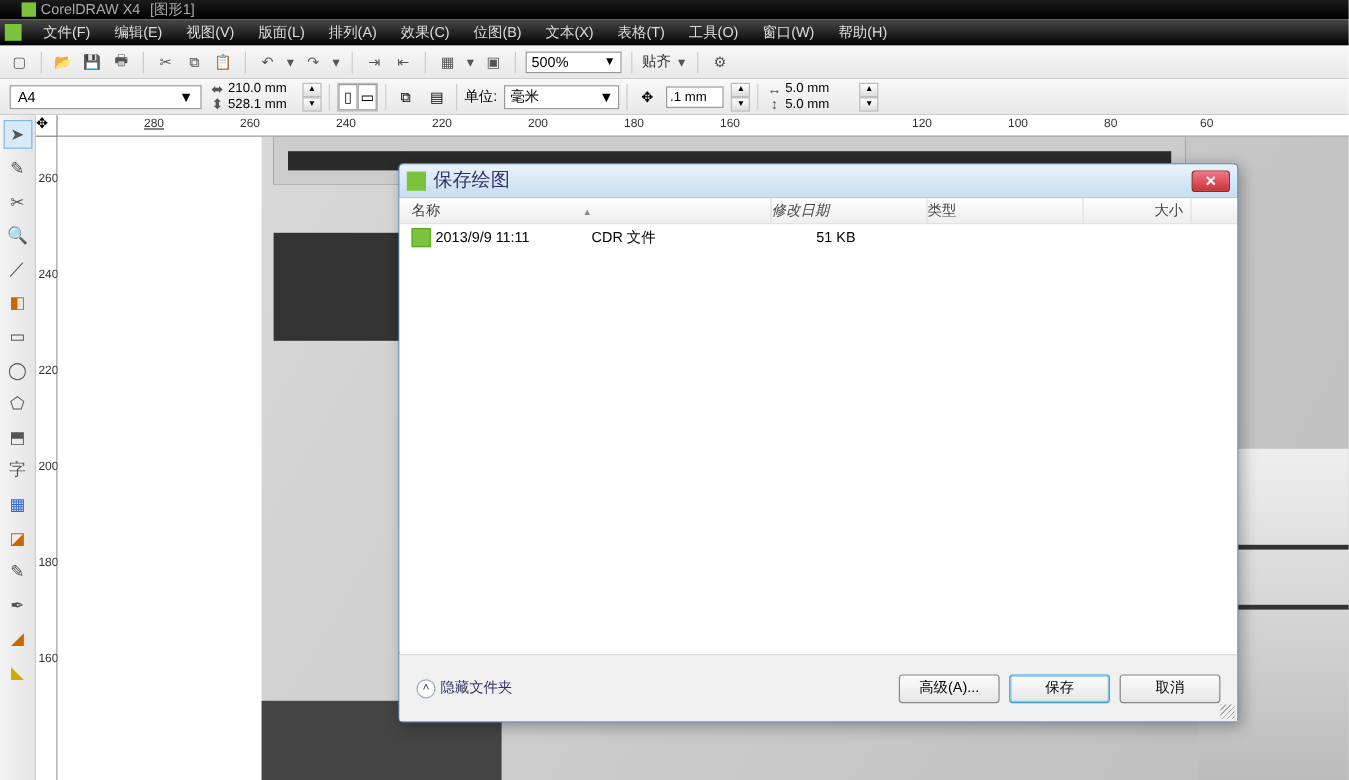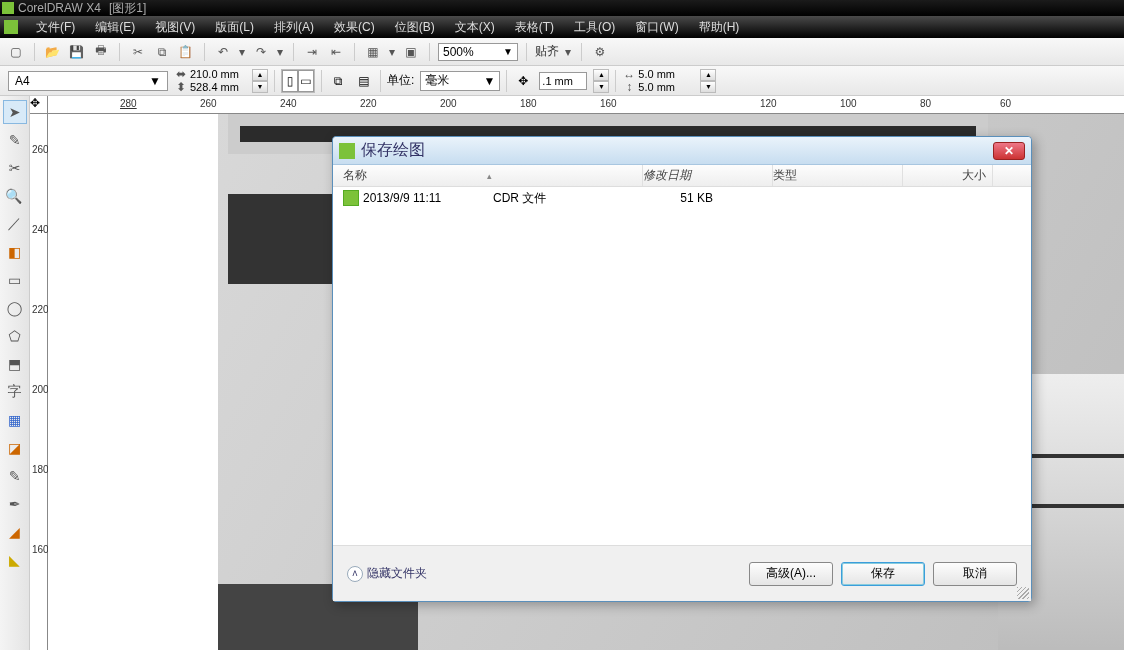--- a/index.html
+++ b/index.html
@@ -1,19 +1,19 @@
 <!DOCTYPE html>
 <html><head>
 <meta charset="utf-8">
 <style>
 * { box-sizing: border-box; margin: 0; padding: 0; font-family: "Microsoft YaHei", Tahoma, sans-serif; font-size: 12px; }
 body { background: #fff; overflow: hidden; width: 1124px; height: 650px; position: relative; }
 
 
-.titlebar { background: linear-gradient(#1b1b1b, #000); height: 16px; color: #aaa; display: flex; align-items: center; padding-left: 2px; }
+.titlebar { background: linear-gradient(#1b1b1b, #000); height: 16px; color: #aaa; display: flex; align-items: center; padding-left: 18px; }
 .titlebar .appicon { width: 12px; height: 12px; background: #7cc23a; margin-right: 4px; }
 
 
 .menubar { background: linear-gradient(#4a4a4a, #000); height: 22px; display: flex; align-items: center; padding-left: 4px; }
 .menubar .appicon2 { width: 14px; height: 14px; background: #7cc23a; margin-right: 8px; }
 .menubar .menu-item { color: #ddd; padding: 2px 10px; cursor: pointer; }
 
 
 .toolbar { background: linear-gradient(#f8f8f8,#e8e8e8); height: 28px; border-bottom: 1px solid #ccc; display: flex; align-items: center; padding: 0 6px; gap: 4px; }
 .toolbar .tbtn { width: 20px; height: 20px; display: flex; align-items: center; justify-content: center; border-radius: 2px; cursor: pointer; color: #555; }
@@ -28,21 +28,21 @@
 .propbar .dim-col { display: flex; flex-direction: column; gap: 1px; font-size: 11px; }
 .propbar .dim-row { display: flex; align-items: center; gap: 2px; }
 .propbar .dim-row .dimicon { width: 14px; height: 12px; display: flex; align-items: center; justify-content: center; color: #555; }
 .propbar .dim-row .dimval { width: 56px; height: 12px; font-size: 11px; }
 .propbar .spinner { width: 16px; height: 24px; display: flex; flex-direction: column; }
 .propbar .spinner div { flex: 1; border: 1px solid #bbb; background: linear-gradient(#fff,#ddd); font-size: 7px; display: flex; align-items: center; justify-content: center; cursor: pointer; }
 .propbar .orient { width: 16px; height: 22px; border: 1px solid #999; background: #fff; display: flex; align-items: center; justify-content: center; cursor: pointer; }
 .propbar .orient-group { display: flex; border: 1px solid #bbb; }
 .propbar .pbtn { width: 20px; height: 20px; border: 1px solid transparent; display: flex; align-items: center; justify-content: center; cursor: pointer; }
 .propbar .unit-lbl { font-size: 12px; }
-.propbar .unit-sel { width: 80px; height: 20px; border: 1px solid #999; background: #fff; display: flex; align-items: center; justify-content: space-between; padding: 0 4px; }
+.propbar .unit-sel { width: 96px; height: 20px; border: 1px solid #999; background: #fff; display: flex; align-items: center; justify-content: space-between; padding: 0 4px; }
 .propbar .nudge { width: 48px; height: 18px; border: 1px solid #999; background: #fff; font-size: 11px; padding: 0 2px; }
 
 
 .hruler { position: absolute; left: 30px; top: 96px; right: 0; height: 18px; background: #fff; border-bottom: 1px solid #888; }
 .hruler .ticklbl { position: absolute; top: 2px; font-size: 10px; color: #333; }
 
 .vruler { position: absolute; left: 30px; top: 114px; bottom: 0; width: 18px; background: #fff; border-right: 1px solid #888; }
 .vruler .ticklbl { position: absolute; left: 2px; font-size: 10px; color: #333; transform: none; width: 100%; text-align: left; }
 
 .ruler-corner { position: absolute; left: 30px; top: 96px; width: 18px; height: 18px; background: #fff; border-right: 1px solid #888; border-bottom: 1px solid #888; z-index: 2; }
@@ -159,21 +159,21 @@
     <span>A4</span>
     <span class="dropdown-arrow">▼</span>
   </div>
   <div class="dim-col">
     <div class="dim-row">
       <div class="dimicon">⬌</div>
       <span class="dimval">210.0 mm</span>
     </div>
     <div class="dim-row">
       <div class="dimicon">⬍</div>
-      <span class="dimval">528.4 mm</span>
+      <span class="dimval">528.1 mm</span>
     </div>
   </div>
   <div class="spinner">
       <div>▲</div>
       <div>▼</div>
     </div>
   <div class="sep" style="width:1px;height:22px;background:#ccc;"></div>
   <div class="orient-group">
     <div class="orient">▯</div>
     <div class="orient">▭</div>

